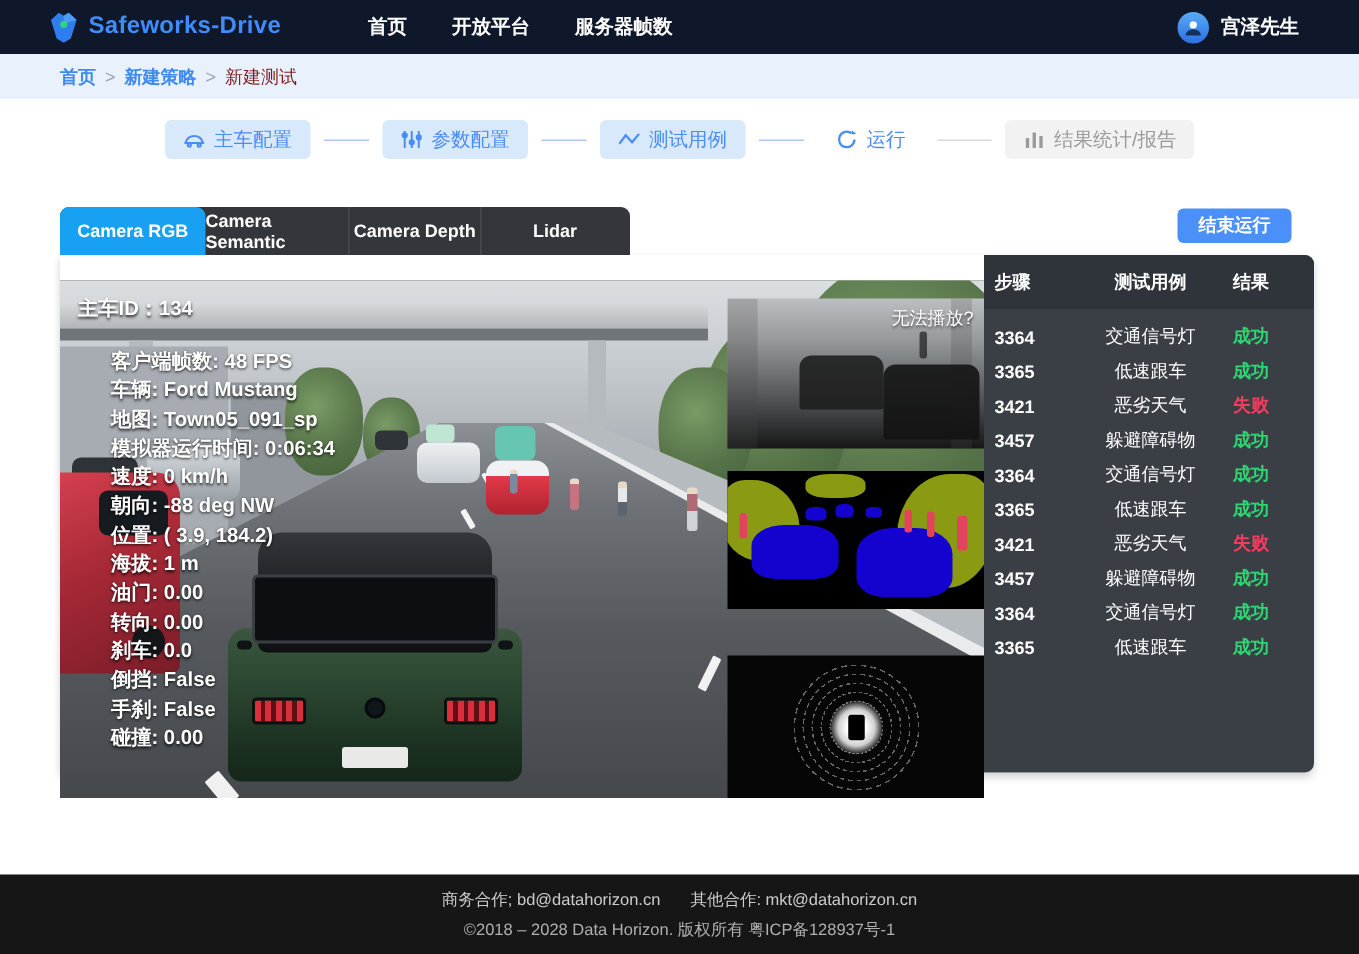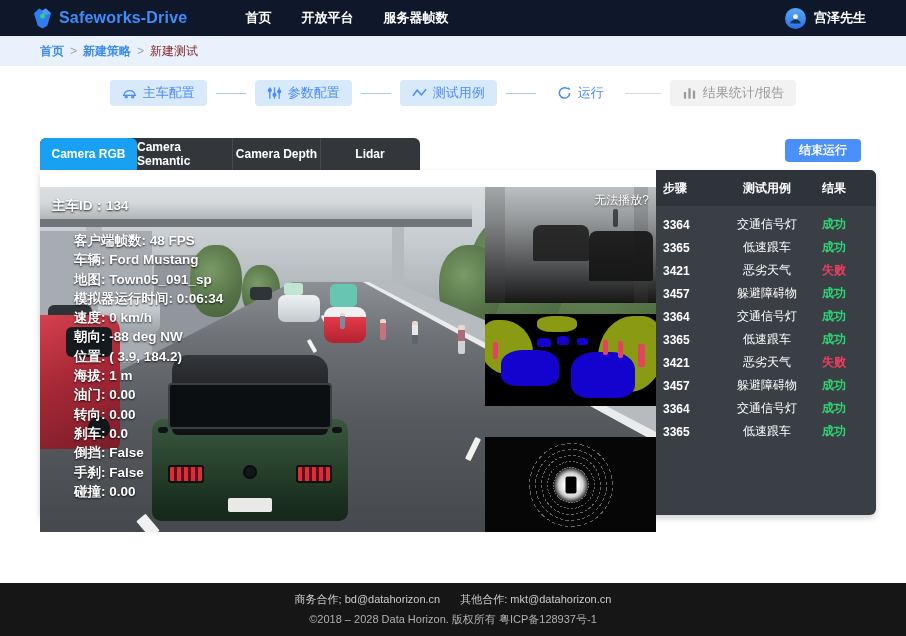--- a/index.html
+++ b/index.html
@@ -71,21 +71,21 @@
   .m-mirror { position:absolute; width:10px; height:6px; background:#101315; border-radius:3px; }
 
   
   .hud { left:12px; top:10px; z-index:5; color:#fff; text-shadow:0 1px 2px rgba(0,0,0,.85); font-weight:bold; }
   .hud-title { font-size:13.5px; }
   .hud-lines { margin-top:16px; margin-left:22px; }
   .hud-lines div { font-size:13.5px; line-height:19.3px; white-space:nowrap; }
 
   
   .mini { position:absolute; left:445px; width:171px; z-index:6; overflow:hidden; }
-  .mini-depth { top:0; height:116px; background:linear-gradient(180deg,#bcbfc1 0%,#96999b 28%,#5a5c5e 62%,#161616 100%); }
+  .mini-depth { top:12px; height:100px; background:linear-gradient(180deg,#bcbfc1 0%,#96999b 28%,#5a5c5e 62%,#161616 100%); }
   .depth-hint { position:absolute; top:5px; right:7px; color:#fff; font-size:12px; text-shadow:0 1px 2px rgba(0,0,0,.6); }
   .d-sil { position:absolute; background:#1d1d1d; border-radius:8px 8px 2px 2px; opacity:.88; }
   .d-strip { position:absolute; top:0; height:100%; opacity:.5; background:linear-gradient(180deg,#8b8d8f,#2c2c2c); }
   .mini-sem { top:127px; height:92px; background:#000; }
   .sem-tree { position:absolute; background:#8a9a12; }
   .sem-car { position:absolute; background:#1403cf; border-radius:38% 38% 28% 28%; }
   .sem-ped { position:absolute; background:#e2445e; border-radius:2px; }
   .mini-lidar { top:250px; height:95px; background:#060606; }
   .l-rings { position:absolute; left:50%; top:50%; transform:translate(-50%,-50%); width:86px; height:86px; border-radius:50%;
     background:repeating-radial-gradient(circle, rgba(255,255,255,0) 0 5px, rgba(255,255,255,.5) 5px 6px); opacity:.75; }

